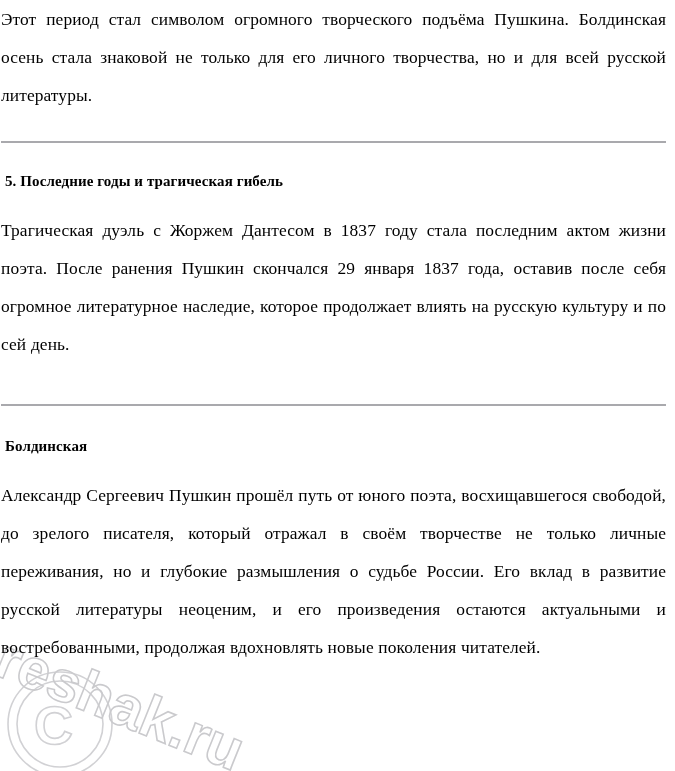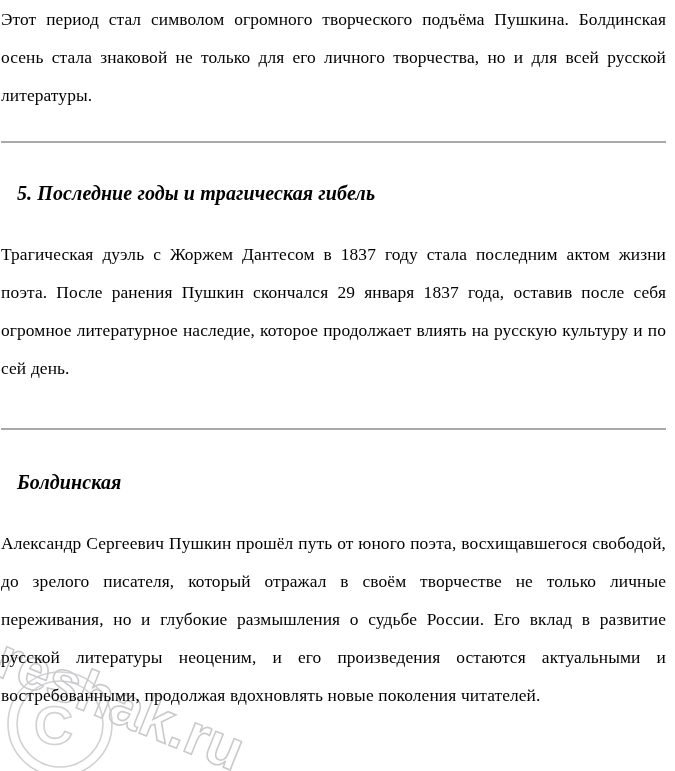--- a/index.html
+++ b/index.html
@@ -71,26 +71,25 @@
     text-justify: inter-word;
     font-size: 17.4px;
     line-height: 38px;
     letter-spacing: 0.1px;
     word-spacing: 0.2px;
   }
 
   .para + .para { margin-top: 5px; font-family: Liberation Serif, serif; }
 
   h2.heading {
-    margin: 16px;
-    font-size: 20px;
+    margin: 4px;
+    font-size: 15px;
     line-height: 28px;
     font-weight: 700;
     letter-spacing: 0.1px;
-    font-style: italic;
   }
 
   hr.rule {
     border: 0;
     border-top: 2px solid #a9a9ad;
     margin: 0;
     height: 0;
     width: 100%;
   }
 

